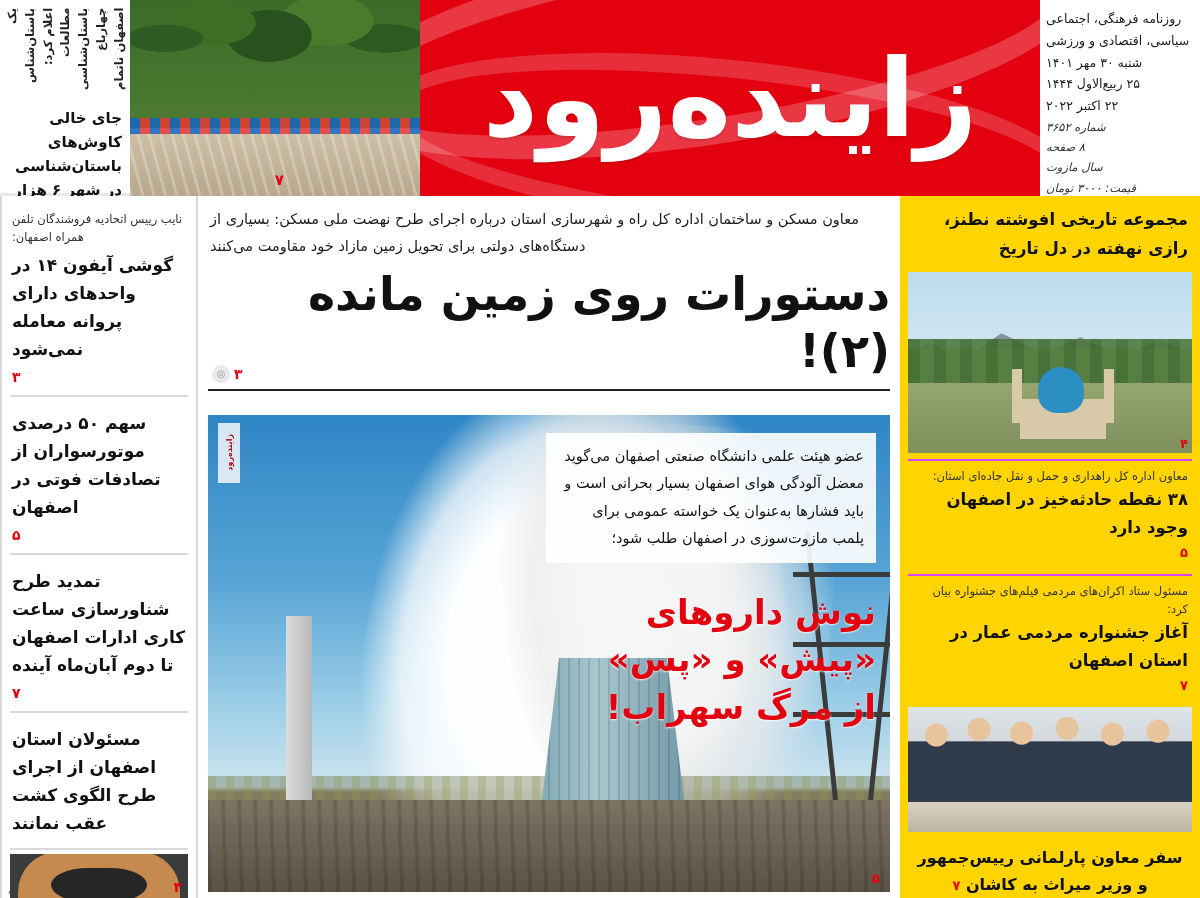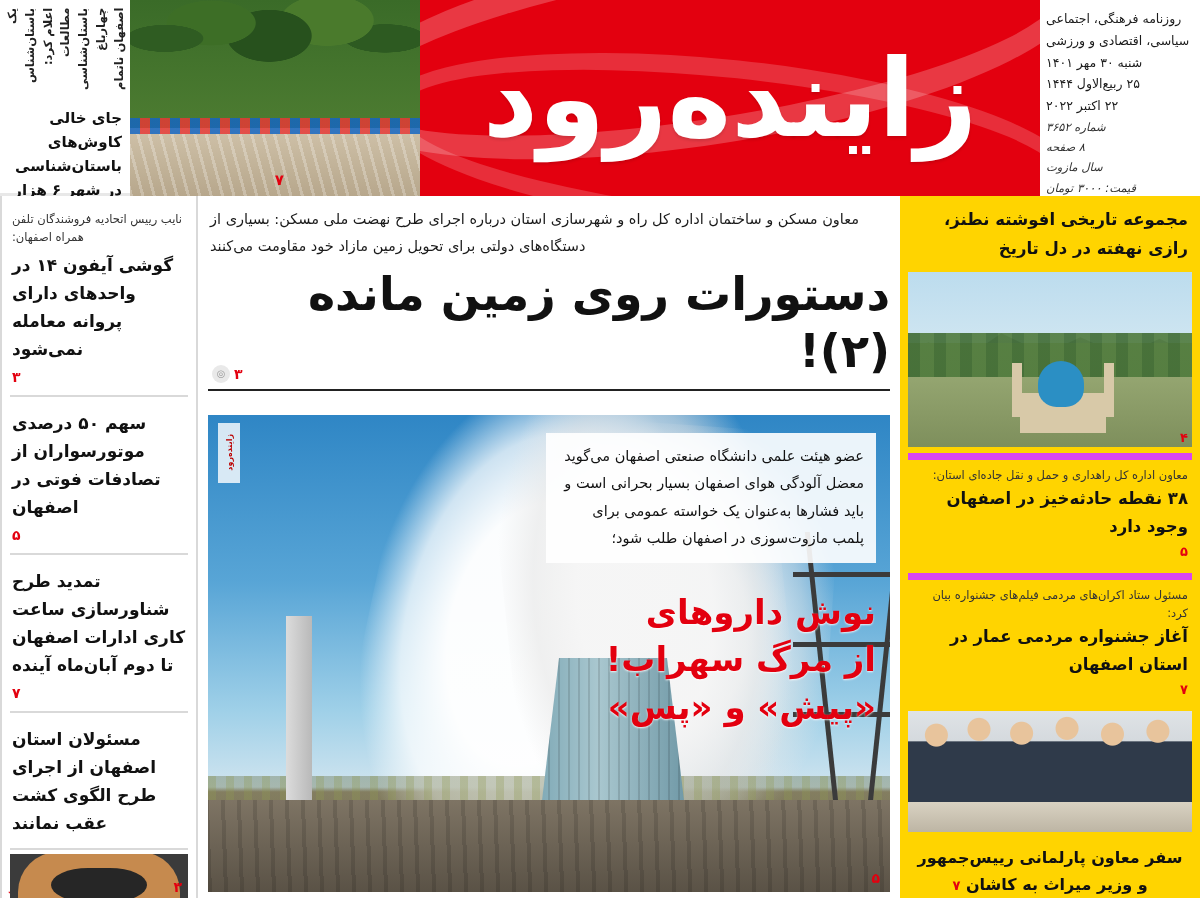--- a/index.html
+++ b/index.html
@@ -277,21 +277,21 @@
     position:absolute; bottom:40px; left:130px; width:46px; height:46px;
     background:#2b8fc4; border-radius:50% 50% 40% 40%;
   }
   .y1-bld { position:absolute; bottom:14px; left:112px; width:86px; height:40px; background:#d8c9a8; }
   .y1-min1 { position:absolute; bottom:30px; left:104px; width:10px; height:54px; background:#d8c9a8; }
   .y1-min2 { position:absolute; bottom:30px; left:196px; width:10px; height:54px; background:#d8c9a8; }
   .y1-pg { position:absolute; bottom:2px; right:4px; color:#e3000f; font-weight:bold; font-size:13px; }
 
   .ylw-block {
     background:#ffd400; padding: 6px 4px 8px 4px;
-    border-top: 7px solid #d946ef;
+    border-top: 2px solid #d946ef;
   }
   .ylw-block .hd { font-size: 16.5px; font-weight:bold; line-height:1.7; color:#111; }
   .ylw-block .kk { font-size: 11.5px; color:#333; line-height:1.6; }
   .ylw-block .pg { color:#e3000f; font-weight:bold; font-size:13px; margin-top:3px; }
 
   .ylw-photo2 {
     width:100%; height: 150px; position:relative; overflow:hidden; background:#c9cfd4;
   }
   .y2-bg { position:absolute; inset:0; background: linear-gradient(#dfe3e6 0%, #c6ccd2 60%, #8e9399 100%); }
   .y2-people {
@@ -425,22 +425,22 @@
         <div class="pm-ground"></div>
 
         <div class="photo-logo-badge">
           <span>زاینده‌رود</span>
         </div>
 
         <div class="caption-box">عضو هیئت علمی دانشگاه صنعتی اصفهان می‌گوید معضل آلودگی هوای اصفهان بسیار بحرانی است و باید فشارها به‌عنوان یک خواسته عمومی برای پلمب مازوت‌سوزی در اصفهان طلب شود؛</div>
 
         <div class="photo-headline">
           <span class="ln">نوش داروهای</span>
+          <span class="ln">«پیش» و «پس»</span>
           <span class="ln">از مرگ سهراب!</span>
-          <span class="ln">«پیش» و «پس»</span>
         </div>
 
         <div class="photo-pg">۵</div>
       </div>
     </div>
 
     <div class="col-right">
       <div class="brief">
         <div class="kicker">نایب رییس اتحادیه فروشندگان تلفن همراه اصفهان:</div>
         <div class="head">گوشی آیفون ۱۴ در واحدهای دارای پروانه معامله نمی‌شود</div>

